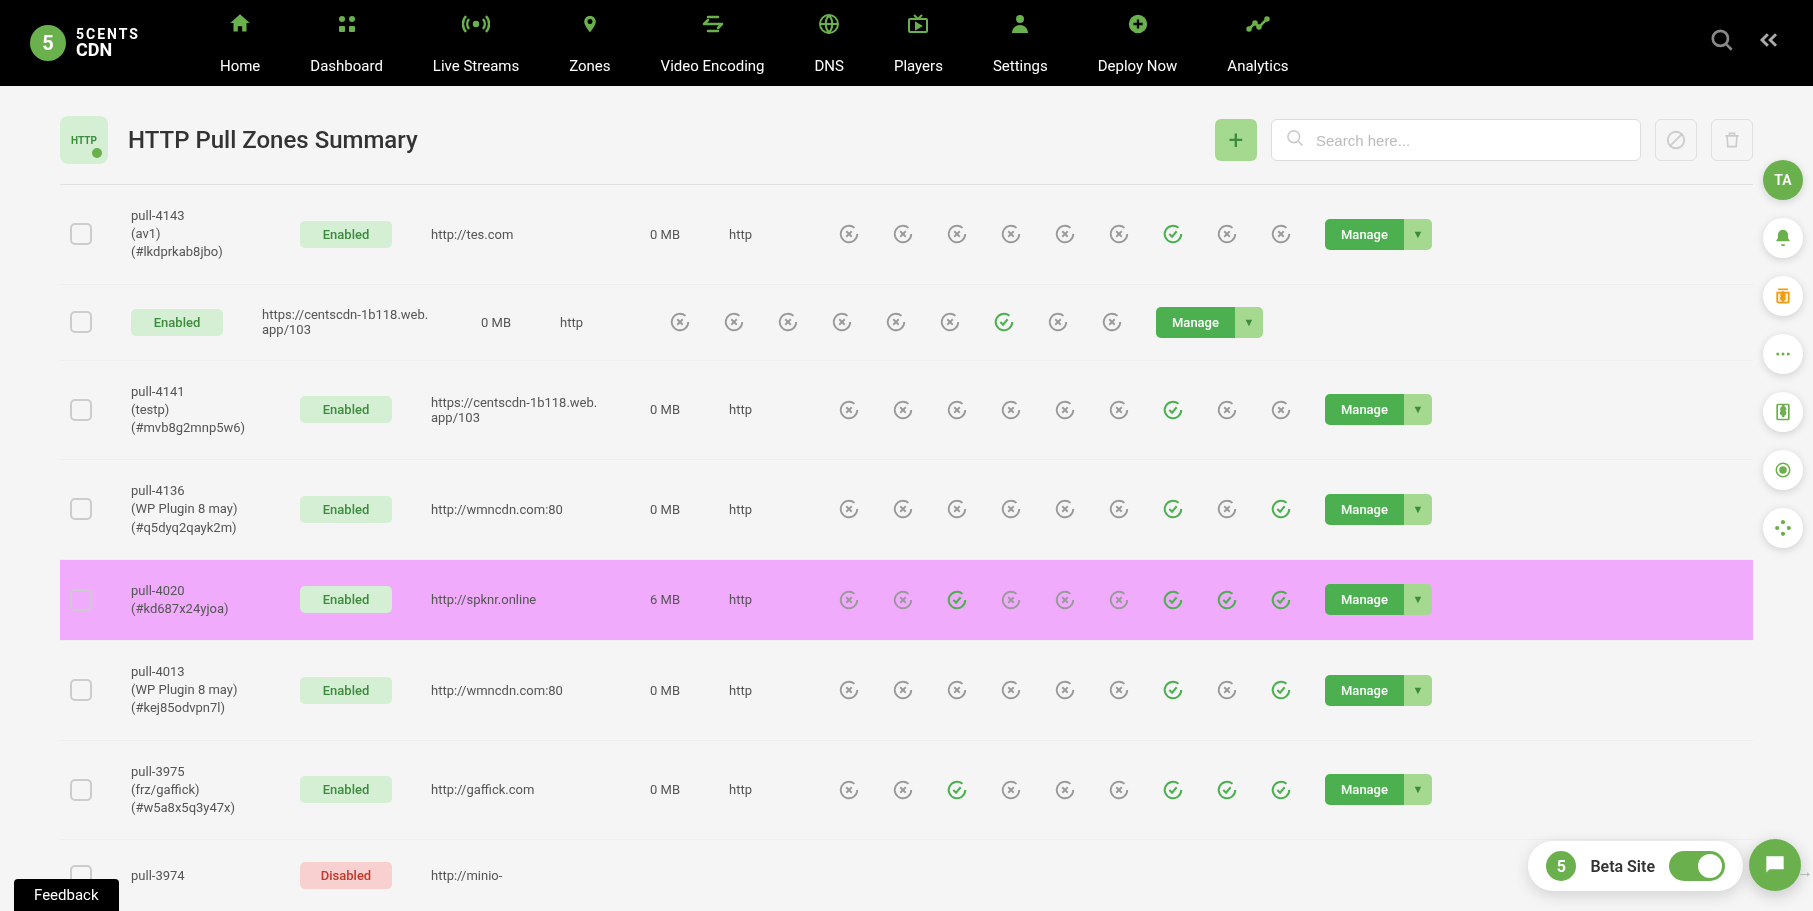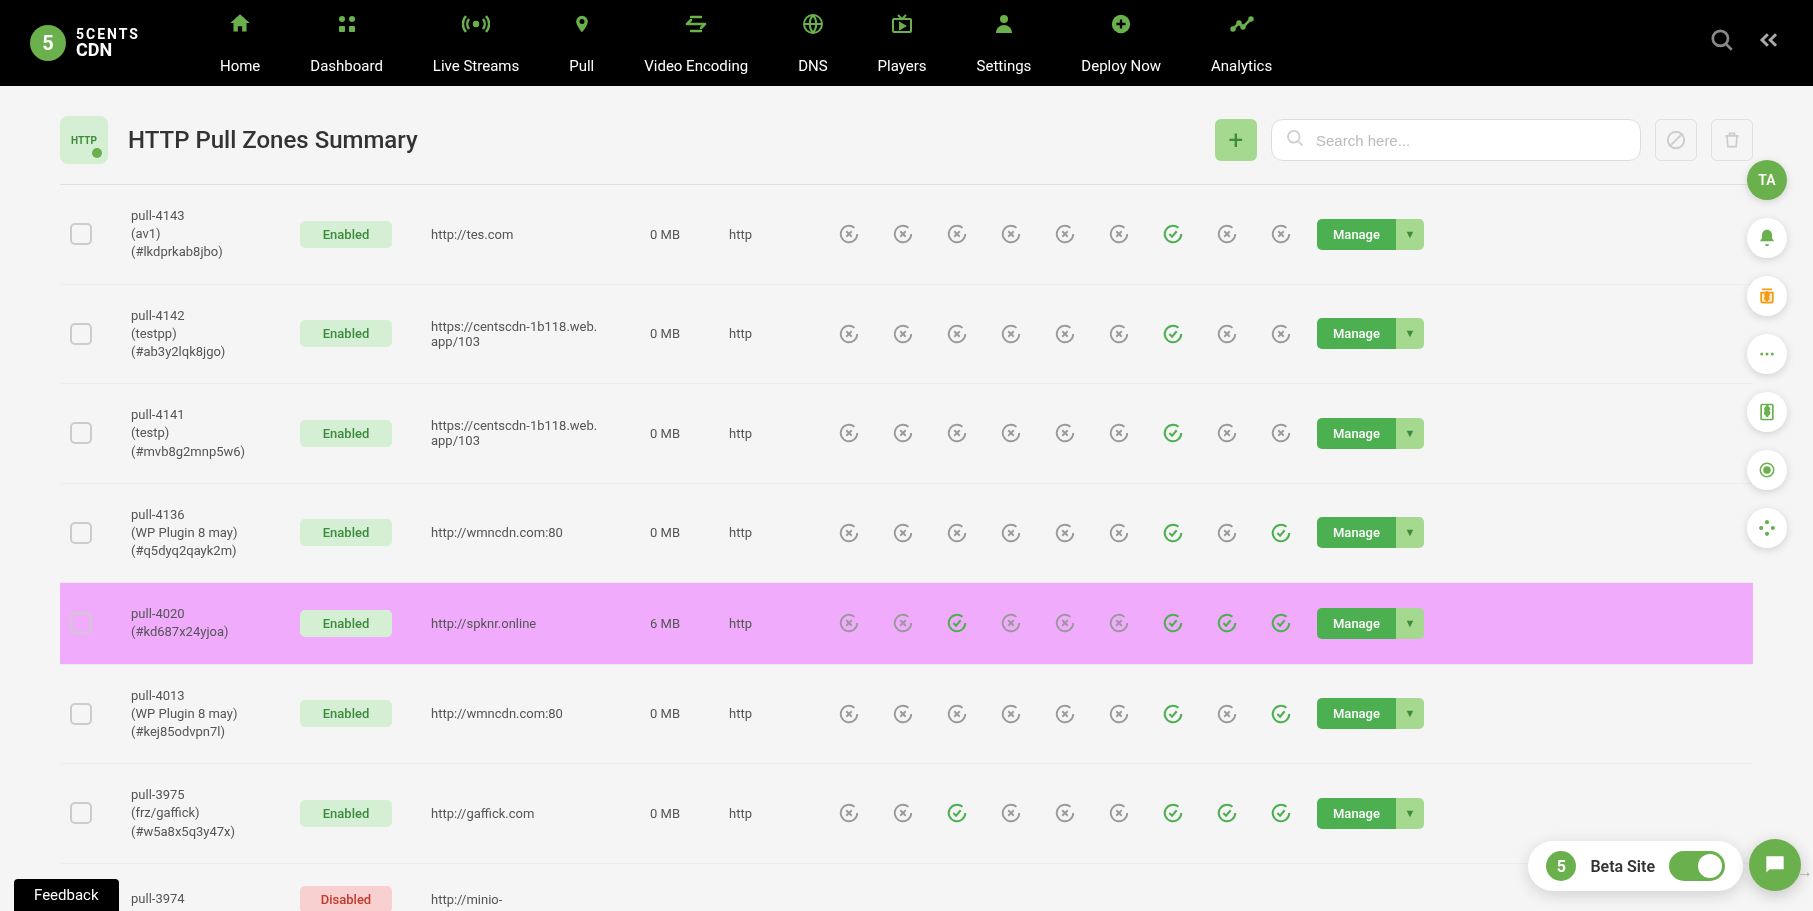--- a/index.html
+++ b/index.html
@@ -13,56 +13,56 @@
 .logo-text .small { font-size: 14px; letter-spacing: 2px; }
 .navitems { display: flex; gap: 50px; }
 .navitem { display: flex; flex-direction: column; align-items: center; gap: 20px; cursor: pointer; }
 .navitem .icon { color: #6ab04c; font-size: 22px; height: 26px; display: flex; align-items: center; justify-content: center; }
 .navitem .label { color: #fff; font-size: 15px; }
 .topbar-right { position: absolute; right: 30px; display: flex; align-items: center; gap: 20px; }
 .search-icon { color: #888; font-size: 24px; }
 .collapse-icon { color: #aaa; font-size: 24px; }
 
 
-.right-rail { position: fixed; right: 26px; top: 160px; display: flex; flex-direction: column; gap: 18px; align-items: center; z-index: 50; }
+.right-rail { position: fixed; right: 10px; top: 160px; display: flex; flex-direction: column; gap: 18px; align-items: center; z-index: 50; }
 .rail-btn { width: 40px; height: 40px; border-radius: 50%; background: #fff; box-shadow: 0 2px 8px rgba(0,0,0,0.15); display: flex; align-items: center; justify-content: center; cursor: pointer; font-size: 18px; }
 .rail-btn.green { background: #6ab04c; color: #fff; font-weight: 600; font-size: 14px; }
 .rail-btn.orange { color: #f39c12; }
 .rail-btn.gr { color: #6ab04c; }
 
 
 .main { padding: 20px 60px 120px 60px; }
 .page-header { display: flex; align-items: center; justify-content: space-between; padding: 10px 0 20px 0; border-bottom: 1px solid #e0e0e0; }
 .page-header-left { display: flex; align-items: center; gap: 20px; }
 .http-icon { width: 48px; height: 48px; border-radius: 8px; background: #d4efd4; display: flex; align-items: center; justify-content: center; color: #3d8b3d; font-size: 10px; font-weight: 700; position: relative; }
 .http-icon::after { content: ""; position: absolute; bottom: 6px; right: 6px; width: 10px; height: 10px; border-radius: 50%; background: #6ab04c; }
 .page-title { font-size: 24px; font-weight: 500; color: #333; }
 .page-header-right { display: flex; align-items: center; gap: 14px; }
 .add-btn { width: 42px; height: 42px; border-radius: 6px; background: #a4d98f; color: #3d8b3d; font-size: 26px; display: flex; align-items: center; justify-content: center; cursor: pointer; }
 .search-box { position: relative; }
-.search-box input { width: 370px; height: 42px; border: 1px solid #ddd; border-radius: 12px; padding: 0 14px 0 44px; font-size: 15px; color: #666; background: #fff; }
+.search-box input { width: 370px; height: 42px; border: 1px solid #ddd; border-radius: 6px; padding: 0 14px 0 44px; font-size: 15px; color: #666; background: #fff; }
 .search-box input::placeholder { color: #bbb; }
 .search-box .sicon { position: absolute; left: 14px; top: 50%; transform: translateY(-50%); color: #ccc; font-size: 18px; }
 .toolbar-icon { width: 42px; height: 42px; border: 1px solid #e0e0e0; border-radius: 6px; display: flex; align-items: center; justify-content: center; color: #ccc; font-size: 20px; cursor: pointer; }
 
 
 .row { display: flex; align-items: center; padding: 22px 10px; border-bottom: 1px solid #eee; gap: 19px; }
 .row.hover { background: #f0abfc; }
 .chk { width: 22px; height: 22px; border: 2px solid #ccc; border-radius: 5px; cursor: pointer; margin-right: 20px; flex-shrink: 0; }
 .col-name { width: 150px; font-size: 13px; color: #555; line-height: 1.4; flex-shrink: 0; }
 .status-badge { padding: 6px 20px; border-radius: 5px; font-size: 13px; font-weight: 500; width: 92px; text-align: center; flex-shrink: 0; }
 .status-enabled { background: #d4efd4; color: #3d8b3d; }
 .status-disabled { background: #f8d0d0; color: #c0392b; }
 .col-origin { width: 190px; font-size: 13px; color: #555; word-break: break-all; flex-shrink: 0; padding-left: 20px; }
 .col-size { width: 90px; font-size: 13px; color: #555; text-align: center; flex-shrink: 0; }
 .col-type { width: 70px; font-size: 13px; color: #555; text-align: left; flex-shrink: 0; }
 .col-flags { display: flex; gap: 32px; align-items: center; flex-shrink: 0; padding-left: 20px; }
 .flag { width: 22px; height: 22px; display: flex; align-items: center; justify-content: center; }
 .flag svg { width: 22px; height: 22px; }
-.manage-wrap { display: flex; margin-left: 6px; flex-shrink: 0; }
+.manage-wrap { display: flex; margin-left: 14px; flex-shrink: 0; }
 .manage-btn { background: #4caf50; color: #fff; border-radius: 5px 0 0 5px; padding: 8px 16px; font-size: 13px; font-weight: 500; cursor: pointer; }
 .manage-caret { background: #a4d98f; color: #3d8b3d; border-radius: 0 5px 5px 0; width: 28px; display: flex; align-items: center; justify-content: center; cursor: pointer; font-size: 11px; }
 
 
 .feedback { position: fixed; bottom: 0; left: 14px; background: #000; color: #fff; padding: 7px 20px; font-size: 15px; border-radius: 4px 4px 0 0; cursor: pointer; }
 .beta-pill { position: fixed; bottom: 20px; right: 70px; background: #fff; border-radius: 30px; box-shadow: 0 4px 16px rgba(0,0,0,0.15); padding: 10px 18px; display: flex; align-items: center; gap: 14px; }
 .beta-pill .logo-sm { width: 30px; height: 30px; border-radius: 50%; background: #6ab04c; color: #fff; display: flex; align-items: center; justify-content: center; font-weight: 700; }
 .beta-pill .txt { font-weight: 600; font-size: 16px; }
 .toggle { width: 56px; height: 30px; border-radius: 15px; background: #6ab04c; position: relative; cursor: pointer; }
 .toggle::after { content: ""; position: absolute; right: 3px; top: 3px; width: 24px; height: 24px; border-radius: 50%; background: #fff; }
@@ -108,21 +108,21 @@
           </svg>
         </div>
         <div class="label">Live Streams</div>
       </div>
       <div class="navitem">
         <div class="icon">
           <svg width="20" height="26" viewBox="0 0 24 24" fill="currentColor">
             <path d="M12 2a7 7 0 0 0-7 7c0 5 7 13 7 13s7-8 7-13a7 7 0 0 0-7-7zm0 10a3 3 0 1 1 0-6 3 3 0 0 1 0 6z"></path>
           </svg>
         </div>
-        <div class="label">Pull</div>
+        <div class="label">Zones</div>
       </div>
       <div class="navitem">
         <div class="icon">
           <svg width="26" height="24" viewBox="0 0 24 24" fill="none" stroke="currentColor" stroke-width="2.5" stroke-linecap="round">
             <path d="M3 12h18M3 12l4-4M21 12l-4 4M7 5h10M7 19h10"></path>
           </svg>
         </div>
         <div class="label">Video Encoding</div>
       </div>
       <div class="navitem">
@@ -341,25 +341,20 @@
             </svg>
           </div>
         </div>
         <div class="manage-wrap">
           <div class="manage-btn">Manage</div>
           <div class="manage-caret">▼</div>
         </div>
       </div>
       <div class="row">
         <div class="chk"></div>
-        <div class="col-name">
-          <div>pull-4142</div>
-          <div>(testpp)</div>
-          <div>(#ab3y2lqk8jgo)</div>
-        </div>
         <div class="status-badge status-enabled">Enabled</div>
         <div class="col-origin">https://centscdn-1b118.web.app/103</div>
         <div class="col-size">0 MB</div>
         <div class="col-type">http</div>
         <div class="col-flags">
           <div class="flag">
             <svg viewBox="0 0 24 24" fill="none" stroke="#999" stroke-width="2">
               <path d="M21 12a9 9 0 1 1-3-6.7"></path>
               <line x1="9" y1="9" x2="15" y2="15"></line>
               <line x1="15" y1="9" x2="9" y2="15"></line>

